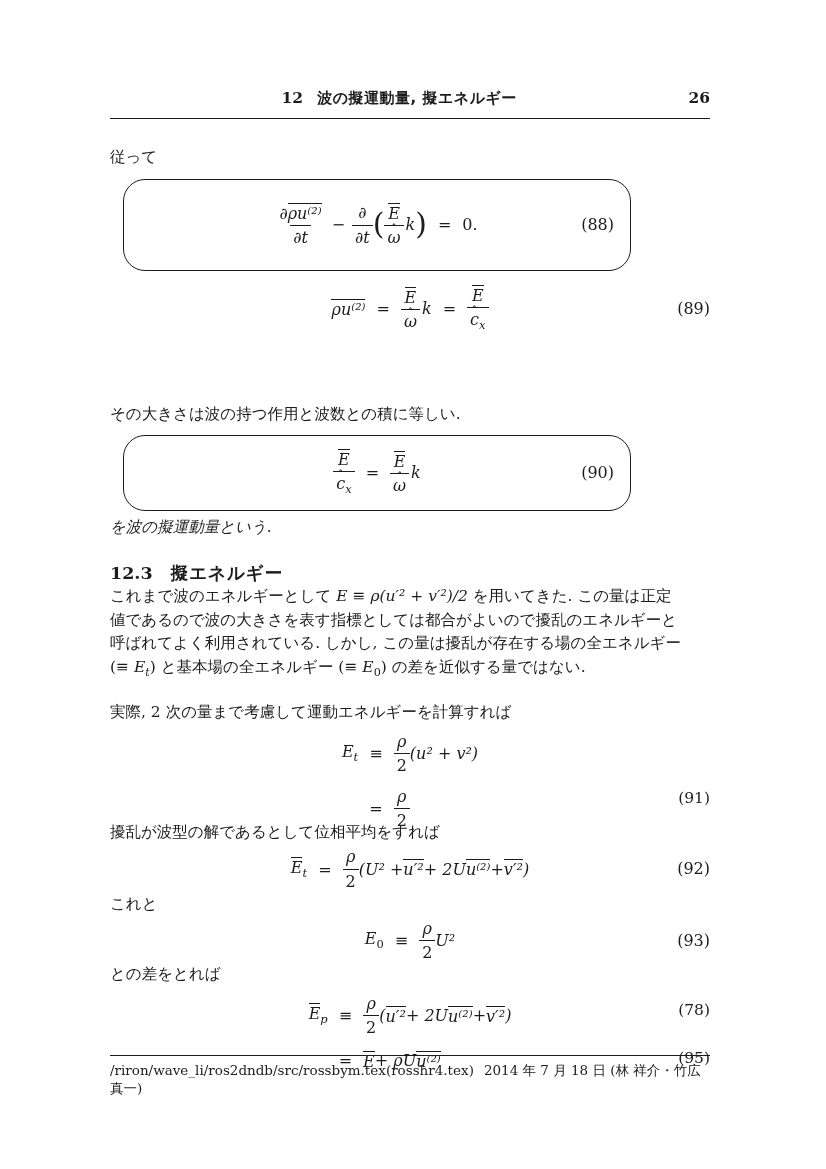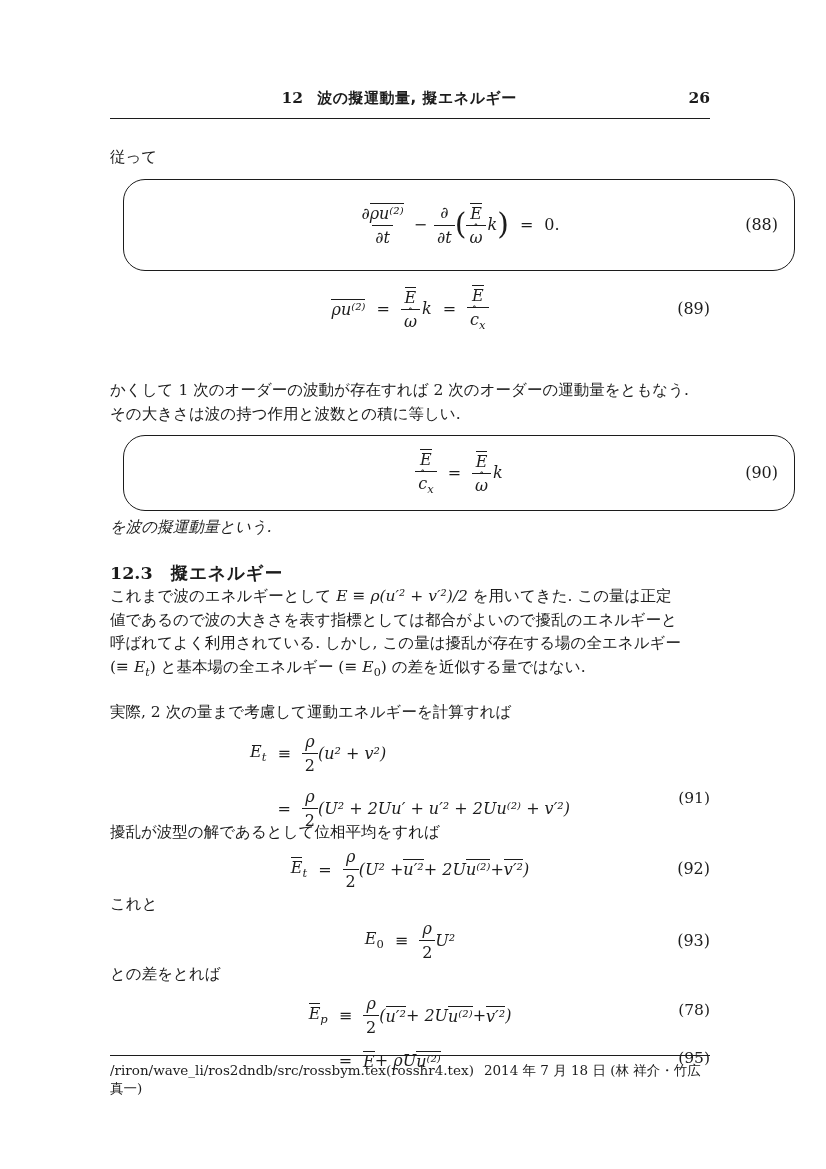--- a/index.html
+++ b/index.html
@@ -19,21 +19,21 @@
   .hdr-left { flex:0 0 auto; }
   .hdr-mid { flex:1 1 auto; text-align:center; }
   .hdr-mid .num { margin-right:14px; }
   .hdr-right { flex:0 0 auto; }
 
   
   .tline { margin:0; }
   .para { margin:0; }
 
   
-  .rbox { box-sizing:border-box; margin-left:13px; width:672px;
+  .rbox { box-sizing:border-box; margin-left:13px; width:508px;
           border:1px solid #1c1c1c; border-radius:22px;
           display:flex; align-items:center; justify-content:center;
           position:relative; }
 
   
   .eq { position:relative; display:flex; justify-content:center; align-items:center;
         width:100%; font-size:16px; line-height:1.2; }
   .eqno { position:absolute; right:0; top:50%; transform:translateY(-50%);
           font-style:normal; font-size:16px; }
   .rbox .eqno { right:16px; }
@@ -137,21 +137,21 @@
       </span>
       <span class="mv kpad">k</span>
       <span class="rel">=</span>
       <span class="frac">
         <span class="num"><span class="ol"><span class="mv">E</span></span></span>
         <span class="den"><span class="hat"><span class="mv">c</span><span class="hm">ˆ</span></span><sub class="mv">x</sub></span>
       </span>
       <span class="eqno">(89)</span>
     </div>
 
-    <p class="para mt-thus"><span>かくして 1 次のオーダーの波動が存在すれば 2 次のオーダーの運動量をともなう.</span><br><span>その大きさは波の持つ作用と波数との積に等しい.</span></p>
+    <p class="para mt-thus"><br><span>その大きさは波の持つ作用と波数との積に等しい.</span></p>
 
     <div class="rbox mt-box2">
       <div class="eq">
         <span class="frac">
           <span class="num"><span class="ol"><span class="mv">E</span></span></span>
           <span class="den"><span class="hat"><span class="mv">c</span><span class="hm">ˆ</span></span><sub class="mv">x</sub></span>
         </span>
         <span class="rel">=</span>
         <span class="frac">
           <span class="num"><span class="ol"><span class="mv">E</span></span></span>
@@ -181,21 +181,20 @@
             </span>
             <span class="mv">(u² + v²)</span>
           </span>
         <span class="lhs"></span>
         <span class="rel">=</span>
         <span class="rhs">
             <span class="frac">
               <span class="num mv">ρ</span>
               <span class="den">2</span>
             </span>
-            <span class="mv">(U² + 2Uu′ + u′² + 2Uu⁽²⁾ + v′²)</span>
           </span>
       </div>
       <span class="eqno-abs" style="bottom:10px;">(91)</span>
     </div>
 
     <p class="tline mt-phase">擾乱が波型の解であるとして位相平均をすれば</p>
 
     <div class="eq mt-eq92">
       <span><span class="ol"><span class="mv">E</span></span><sub class="mv">t</sub></span>
       <span class="rel">=</span>

